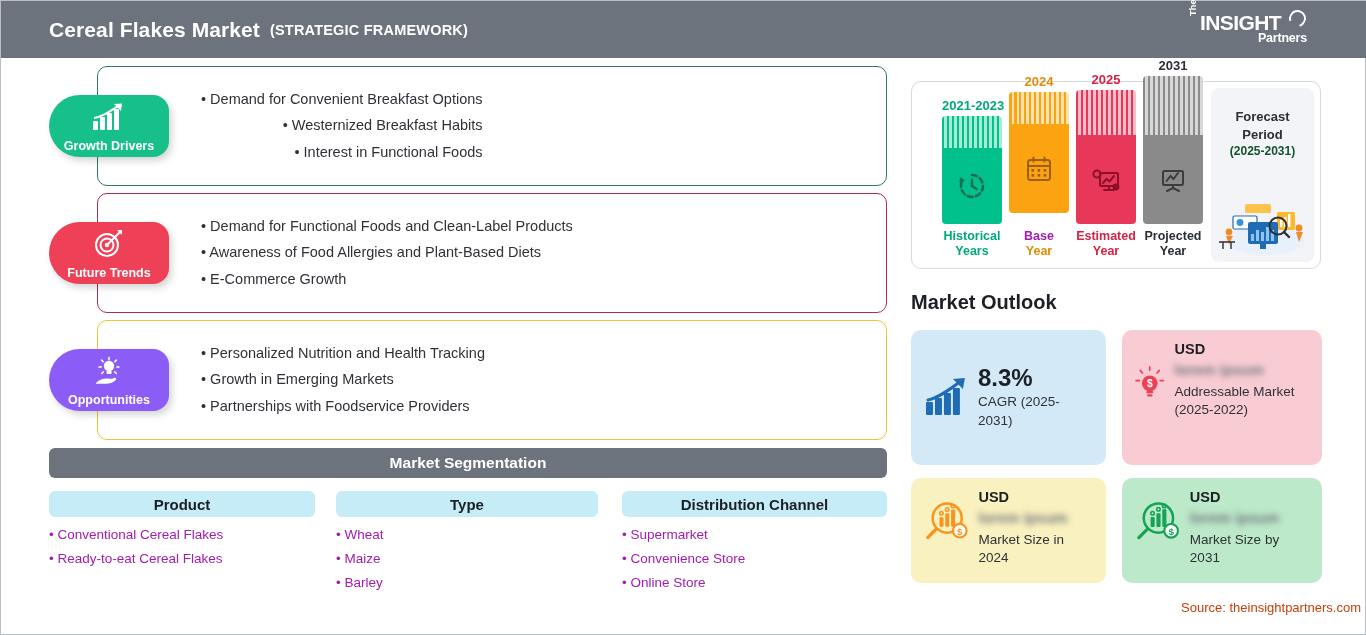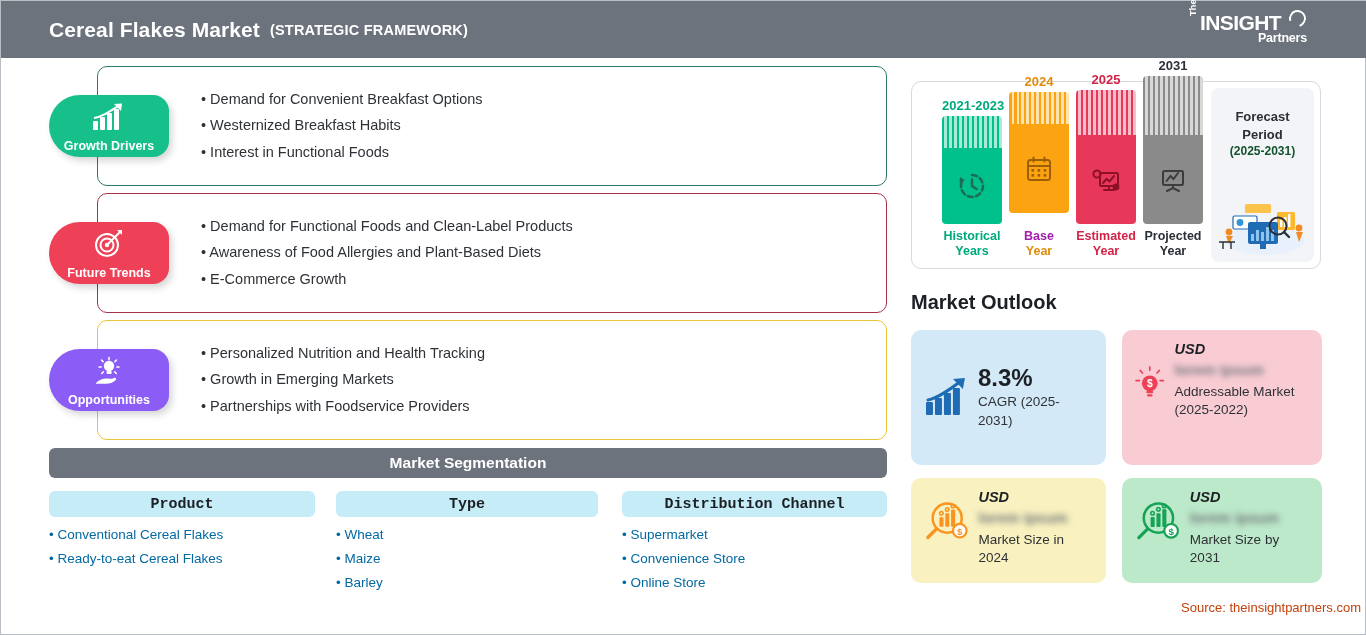--- a/index.html
+++ b/index.html
@@ -99,24 +99,24 @@
     display: flex; align-items: center; justify-content: center;
     color: #fff; font-size: 15.5px; font-weight: bold;
   }
   .seg-cols {
     position: absolute; left: 48px; top: 433px; width: 838px;
   }
   .seg-col { position: absolute; top: 0; }
   .seg-head {
     height: 26px; background: #c5ecf7; border-radius: 6px;
     display: flex; align-items: center; justify-content: center;
-    font-size: 15px; font-weight: bold; color: #1c2024; font-family: Liberation Mono, monospace;
+    font-size: 15px; font-weight: bold; color: #1c2024;
   }
   .seg-list { margin-top: 11px; display: flex; flex-direction: column; gap: 9px; }
-  .seg-item { font-size: 13.5px; color: #0369a1; line-height: 1.1; white-space: nowrap; }
+  .seg-item { font-size: 13.5px; color: #a21caf; line-height: 1.1; white-space: nowrap; }
   .seg-item::before { content: "• "; }
 
   
   .right { position: absolute; left: 905px; top: 57px; width: 461px; height: 578px; }
 
   .timeline {
     position: absolute; left: 5px; top: 23px; width: 410px; height: 188px;
     border: 1px solid #d6d9de; border-radius: 10px; background: #fff;
   }
   .bars { position: absolute; left: 14px; top: 0; width: 280px; height: 100%; }
@@ -156,21 +156,21 @@
   .cards { position: absolute; left: 5px; top: 272px; width: 412px; }
   .card {
     position: absolute; border-radius: 10px;
     padding: 10px 12px; display: flex; align-items: flex-start; gap: 9px;
   }
   .c-blue   { background: #d4e9f7; }
   .c-pink   { background: #f9ccd4; }
   .c-yellow { background: #f9f1bf; }
   .c-green  { background: #bce9c9; }
   .card-txt { display: flex; flex-direction: column; }
-  .card-usd { font-size: 14.5px; font-weight: bold; color: #1c2024; line-height: 1.25; font-style: italic; }
+  .card-usd { font-size: 14.5px; font-weight: bold; color: #1c2024; line-height: 1.25; }
   .card-big { font-size: 24px; font-weight: bold; color: #1c2024; line-height: 1.1; }
   .card-lbl { font-size: 13.5px; color: #2e3237; line-height: 1.35; margin-top: 2px; }
   .blurred {
     font-size: 15px; font-weight: bold; color: #70757c;
     filter: blur(3.2px); line-height: 1.3; margin: 2px 0 1px;
     user-select: none;
   }
   .source {
     position: absolute; right: 6px; top: 542px;
     font-size: 13px; color: #c2410c;
@@ -187,21 +187,21 @@
     <div class="logo">
       <span class="the">The</span>
       <span class="ins">INSIGHT</span>
       <span class="arc"></span>
       <span class="ptr">Partners</span>
     </div>
   </div>
 
   <div class="left">
 
-    <div class="row" style="top:8px;height:120px;">
+    <div class="row" style="top:8px;height:120px;text-align:right;">
       <div class="rowbox r-green"></div>
       <div class="bullets">
         <div class="bullet">Demand for Convenient Breakfast Options</div>
         <div class="bullet">Westernized Breakfast Habits</div>
         <div class="bullet">Interest in Functional Foods</div>
       </div>
     </div>
     <div class="badge b-green" style="top:37px;">
       <span class="badge-ico">
         <svg width="40" height="30" viewBox="0 0 40 30">

